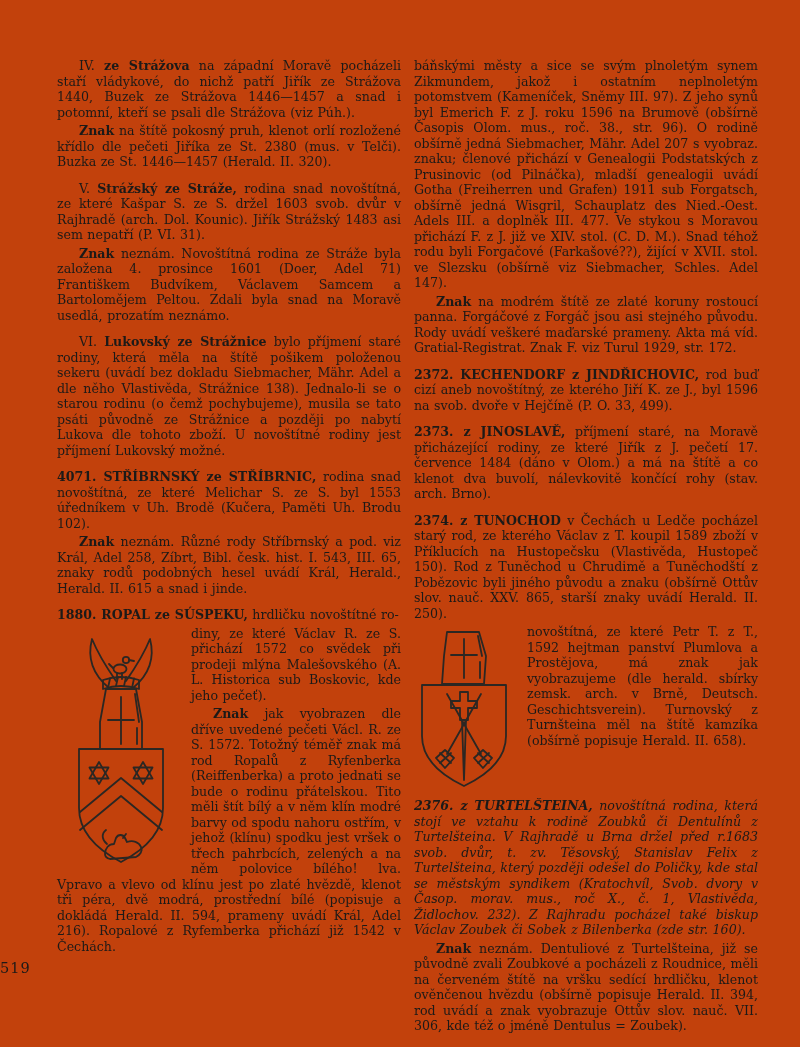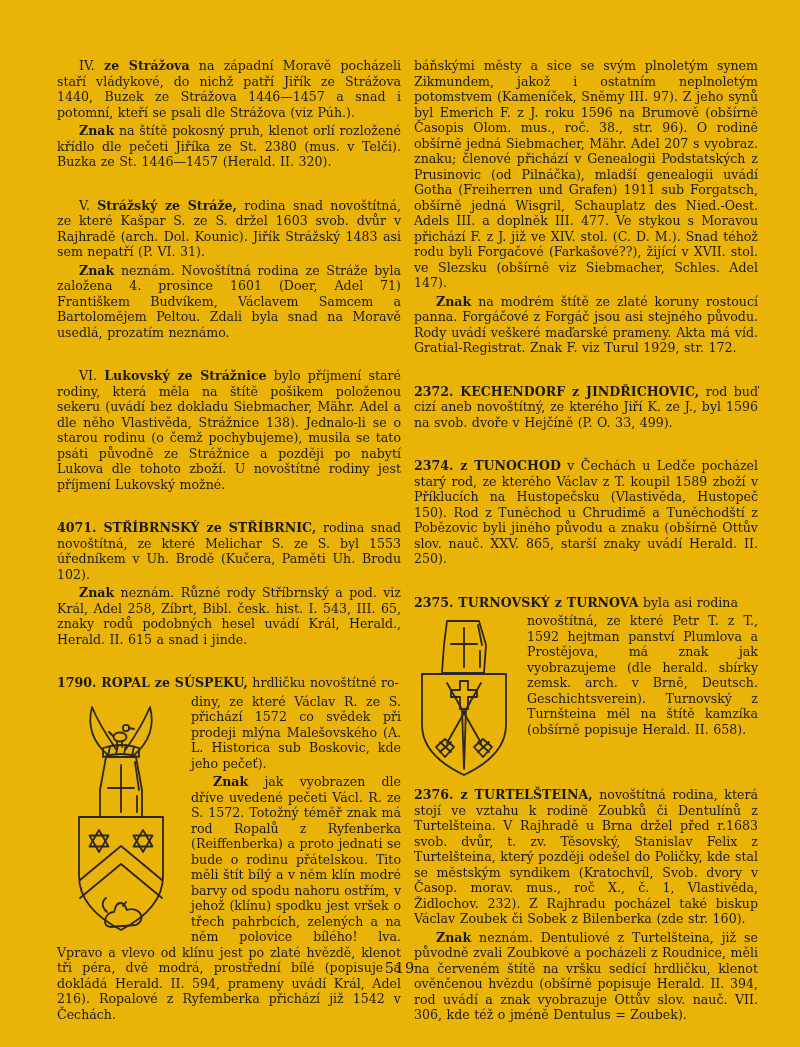--- a/index.html
+++ b/index.html
@@ -1,65 +1,64 @@
 <!DOCTYPE html>
 <html><head>
 <meta charset="utf-8">
 <style>
   html,body{margin:0;padding:0;background:#d9d9d6;}
   .page{
     position:relative;
     width:800px;height:1047px;
     margin:0 auto;
-    background:#eab308;
+    background:#c2410c;
     color:#1c1a18;
     font-family:"DejaVu Serif", serif;
     overflow:hidden;
     box-shadow:0 0 6px rgba(0,0,0,.25);
   }
   .columns{
     position:absolute;left:57px;top:58px;width:701px;
     display:flex;gap:13px;
   }
   .col{
     width:344px;
     font-size:12.6px;
     line-height:15.5px;
     text-align:justify;
     word-spacing:.5px;
   }
   .col p{margin:0 0 3px 0;}
   .col p.indent{text-indent:22px;}
-  .col p.gap{margin-top:28px;}
-  .col p.clear{clear:left;}
+  .col p.gap{margin-top:11px;}
+  .col p.clear{clear:left;font-style:italic;}
   .col b{font-weight:bold;}
   svg.arms{float:left;stroke:#2b2723;stroke-width:1.8;fill:none;stroke-linecap:round;stroke-linejoin:round;}
   svg.arms-ropal{margin:6px 14px 2px 8px;}
   svg.arms-turnovsky{margin:4px 13px 4px 0;}
   .page-number{
     position:absolute;left:0;top:960px;width:800px;
-    text-align:center;
     font-size:14.5px;letter-spacing:1px;
     color:#1c1a18;
   }
 </style>
 </head>
 <body>
 
 <div class="page">
   <div class="columns">
     <div class="col">
         <p class="para indent"><span>IV. </span><b>ze Strážova</b><span> na západní Moravě pocházeli staří vládykové, do nichž patří Jiřík ze Strážova 1440, Buzek ze Strážova 1446—1457 a snad i potomní, kteří se psali dle Strážova (viz Púh.).</span></p>
         <p class="para indent"><b>Znak</b><span> na štítě pokosný pruh, klenot orlí rozložené křídlo dle pečeti Jiříka ze St. 2380 (mus. v Telči). Buzka ze St. 1446—1457 (Herald. II. 320).</span></p>
         <p class="para indent gap"><span>V. </span><b>Strážský ze Stráže,</b><span> rodina snad novoštítná, ze které Kašpar S. ze S. držel 1603 svob. dvůr v Rajhradě (arch. Dol. Kounic). Jiřík Strážský 1483 asi sem nepatří (P. VI. 31).</span></p>
         <p class="para indent"><b>Znak</b><span> neznám. Novoštítná rodina ze Stráže byla založena 4. prosince 1601 (Doer, Adel 71) Františkem Budvíkem, Václavem Samcem a Bartolomějem Peltou. Zdali byla snad na Moravě usedlá, prozatím neznámo.</span></p>
         <p class="para indent gap"><span>VI. </span><b>Lukovský ze Strážnice</b><span> bylo příjmení staré rodiny, která měla na štítě pošikem položenou sekeru (uvádí bez dokladu Siebmacher, Mähr. Adel a dle něho Vlastivěda, Strážnice 138). Jednalo-li se o starou rodinu (o čemž pochybujeme), musila se tato psáti původně ze Strážnice a později po nabytí Lukova dle tohoto zboží. U novoštítné rodiny jest příjmení Lukovský možné.</span></p>
         <p class="para gap"><b>4071. STŘÍBRNSKÝ ze STŘÍBRNIC,</b><span> rodina snad novoštítná, ze které Melichar S. ze S. byl 1553 úředníkem v Uh. Brodě (Kučera, Paměti Uh. Brodu 102).</span></p>
         <p class="para indent"><b>Znak</b><span> neznám. Různé rody Stříbrnský a pod. viz Král, Adel 258, Zíbrt, Bibl. česk. hist. I. 543, III. 65, znaky rodů podobných hesel uvádí Král, Herald., Herald. II. 615 a snad i jinde.</span></p>
-        <p class="para gap"><b>1790. ROPAL ze SÚSPEKU,</b><span> hrdličku novoštítné ro-</span></p>
+        <p class="para gap"><b>1880. ROPAL ze SÚSPEKU,</b><span> hrdličku novoštítné ro-</span></p>
   <svg class="arms arms-ropal" width="112" height="242" viewBox="0 0 112 242" aria-hidden="true">
 
     <path d="M44,56 C32,46 21,30 27,7 C33,22 42,36 51,49"></path>
     <path d="M68,56 C80,46 91,30 85,7 C79,22 70,36 61,49"></path>
 
     <ellipse cx="55" cy="37" rx="6.5" ry="4.5"></ellipse>
     <circle cx="61" cy="28" r="3.2"></circle>
     <path d="M64,28 L69,29 M52,41 L52,47 M57,41 L57,47 M48,36 L44,32"></path>
 
     <path d="M38,48 Q56,42 74,48 L74,57 Q56,51 38,57 Z"></path>
@@ -82,22 +81,22 @@
     <path d="M40,222 c0,-6 4,-10 9,-10 l2,-6 c2,-4 7,-4 9,0 l2,4 c6,-2 12,0 14,5 c2,4 -1,8 -5,10 l-26,2 c-4,-1 -5,-3 -5,-5 z"></path>
     <path d="M42,212 c-5,-4 -6,-10 -1,-14 M58,206 l3,-4"></path>
   </svg>
 <p class="para"><span>diny, ze které Václav R. ze S. přichází 1572 co svědek při prodeji mlýna Malešovského (A. L. Historica sub Boskovic, kde jeho pečeť).</span></p>
         <p class="para indent"><b>Znak</b><span> jak vyobrazen dle dříve uvedené pečeti Václ. R. ze S. 1572. Totožný téměř znak má rod Ropalů z Ryfenberka (Reiffenberka) a proto jednati se bude o rodinu přátelskou. Tito měli štít bílý a v něm klín modré barvy od spodu nahoru ostřím, v jehož (klínu) spodku jest vršek o třech pahrbcích, zelených a na něm polovice bílého! lva. Vpravo a vlevo od klínu jest po zlaté hvězdě, klenot tři péra, dvě modrá, prostřední bílé (popisuje a dokládá Herald. II. 594, prameny uvádí Král, Adel 216). Ropalové z Ryfemberka přichází již 1542 v Čechách.</span></p>
       </div>
     <div class="col">
         <p class="para"><span>báňskými městy a sice se svým plnoletým synem Zikmundem, jakož i ostatním neplnoletým potomstvem (Kameníček, Sněmy III. 97). Z jeho synů byl Emerich F. z J. roku 1596 na Brumově (obšírně Časopis Olom. mus., roč. 38., str. 96). O rodině obšírně jedná Siebmacher, Mähr. Adel 207 s vyobraz. znaku; členové přichází v Genealogii Podstatských z Prusinovic (od Pilnáčka), mladší genealogii uvádí Gotha (Freiherren und Grafen) 1911 sub Forgatsch, obšírně jedná Wisgril, Schauplatz des Nied.-Oest. Adels III. a doplněk III. 477. Ve stykou s Moravou přichází F. z J. již ve XIV. stol. (C. D. M.). Snad téhož rodu byli Forgačové (Farkašové??), žijící v XVII. stol. ve Slezsku (obšírně viz Siebmacher, Schles. Adel 147).</span></p>
         <p class="para indent"><b>Znak</b><span> na modrém štítě ze zlaté koruny rostoucí panna. Forgáčové z Forgáč jsou asi stejného původu. Rody uvádí veškeré maďarské prameny. Akta má víd. Gratial-Registrat. Znak F. viz Turul 1929, str. 172.</span></p>
         <p class="para gap"><b>2372. KECHENDORF z JINDŘICHOVIC,</b><span> rod buď cizí aneb novoštítný, ze kterého Jiří K. ze J., byl 1596 na svob. dvoře v Hejčíně (P. O. 33, 499).</span></p>
+        <p class="para gap"><b>2373. z JINOSLAVĚ,</b><span> příjmení staré, na Moravě přicházející rodiny, ze které Jiřík z J. pečetí 17. července 1484 (dáno v Olom.) a má na štítě a co klenot dva buvolí, nálevkovitě končící rohy (stav. arch. Brno).</span></p>
         <p class="para gap"><b>2374. z TUNOCHOD</b><span> v Čechách u Ledče pocházel starý rod, ze kterého Václav z T. koupil 1589 zboží v Příklucích na Hustopečsku (Vlastivěda, Hustopeč 150). Rod z Tuněchod u Chrudimě a Tuněchodští z Pobězovic byli jiného původu a znaku (obšírně Ottův slov. nauč. XXV. 865, starší znaky uvádí Herald. II. 250).</span></p>
-        <p class="para gap"><b>2375. TURNOVSKÝ z TURNOVA</b><span> byla asi rodina</span></p>
   <svg class="arms arms-turnovsky" width="100" height="166" viewBox="0 0 100 166" aria-hidden="true">
 
     <path d="M33,4 L65,4 L72,28 L70,56 L28,56 L30,28 Z"></path>
     <path d="M50,11 L50,50 M37,27 L63,27"></path>
     <path d="M64,8 L68,28 M66,34 L66,50"></path>
 
     <path d="M8,57 L92,57 L92,108 Q92,138 50,158 Q8,138 8,108 Z"></path>
 
     <path d="M67,66 L33,126 M33,66 L67,126"></path>
     <polygon points="31,122 40,130 31,140 22,130"></polygon>

